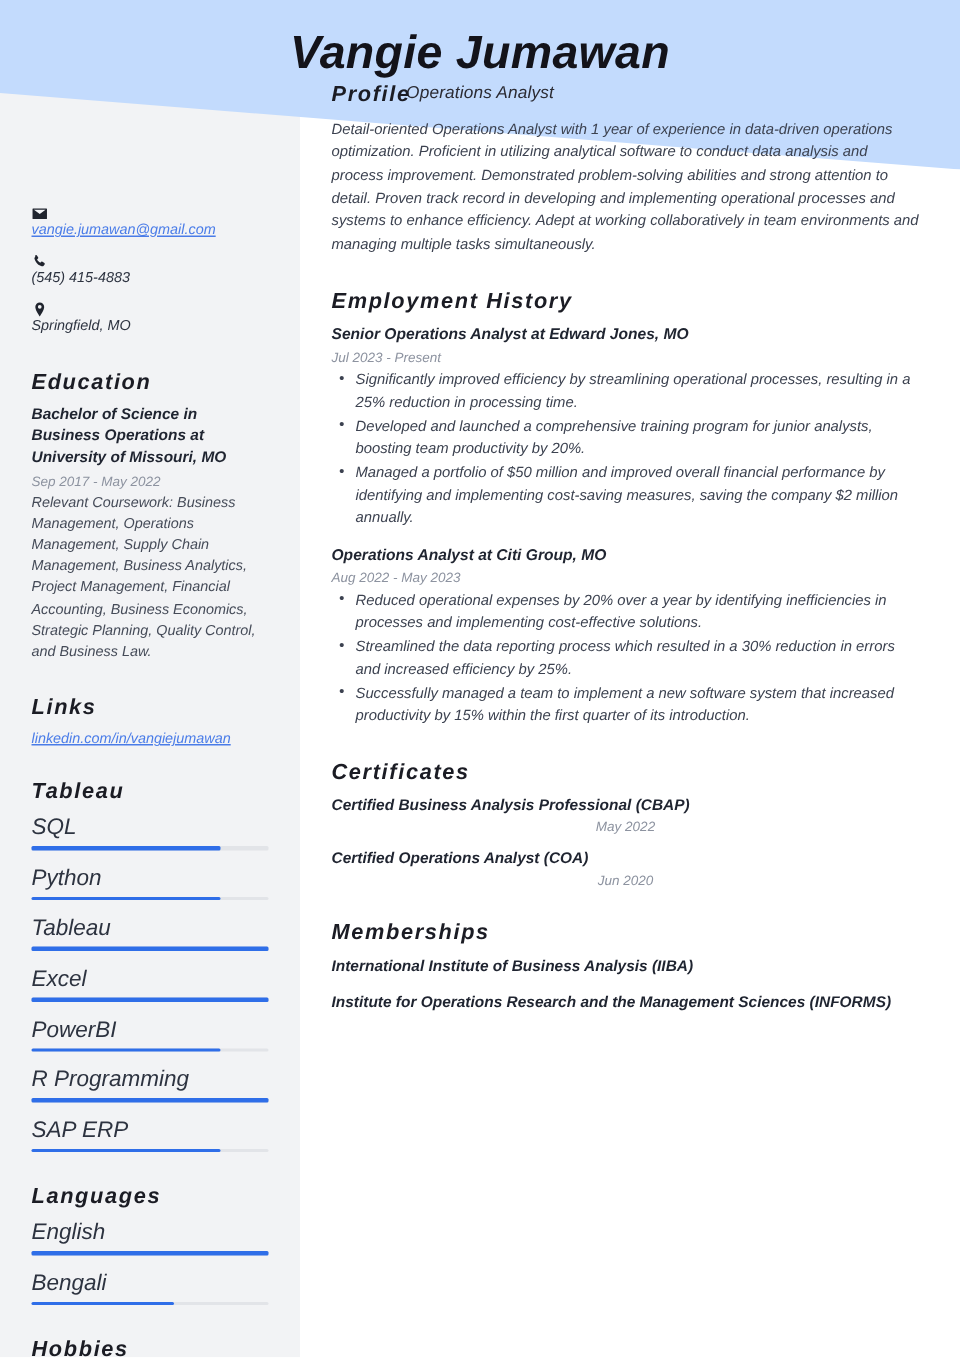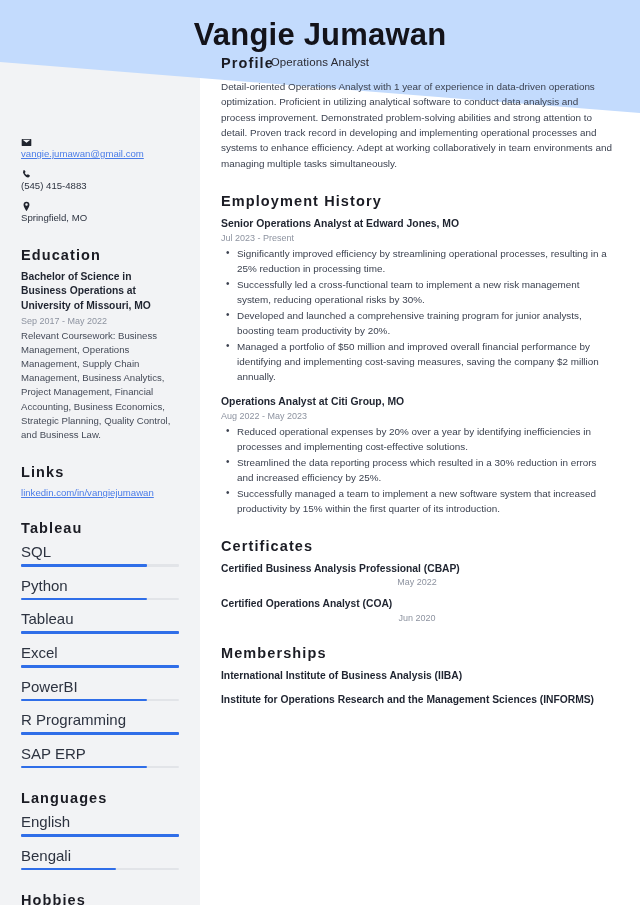--- a/index.html
+++ b/index.html
@@ -7,20 +7,21 @@
     width:640px; height:905px;
     background:#ffffff;
     font-family:"Liberation Sans", sans-serif;
     -webkit-font-smoothing:antialiased;
   }
   #page {
     position:relative;
     width:640px; height:905px;
     overflow:hidden;
     background:#ffffff;
+    font-style:italic;
   }
 
   
   .sidebar-bg {
     position:absolute; left:0; top:0;
     width:200px; height:905px;
     background:#F2F3F5;
   }
   .main-bg {
     position:absolute; left:200px; top:0;
@@ -356,21 +357,20 @@
       </div>
 
       <div class="section">
         <div class="main-h">Employment History</div>
         <div id="jobs-list">
             <div>
               <div class="job-head">Senior Operations Analyst at Edward Jones, MO</div>
               <div class="job-date">Jul 2023 - Present</div>
               <ul class="bullets">
                 <li>Significantly improved efficiency by streamlining operational processes, resulting in a 25% reduction in processing time.</li>
-                <li>Successfully led a cross-functional team to implement a new risk management system, reducing operational risks by 30%.</li>
                 <li>Developed and launched a comprehensive training program for junior analysts, boosting team productivity by 20%.</li>
                 <li>Managed a portfolio of $50 million and improved overall financial performance by identifying and implementing cost-saving measures, saving the company $2 million annually.</li>
               </ul>
             </div>
             <div>
               <div class="job-head">Operations Analyst at Citi Group, MO</div>
               <div class="job-date">Aug 2022 - May 2023</div>
               <ul class="bullets">
                 <li>Reduced operational expenses by 20% over a year by identifying inefficiencies in processes and implementing cost-effective solutions.</li>
                 <li>Streamlined the data reporting process which resulted in a 30% reduction in errors and increased efficiency by 25%.</li>

